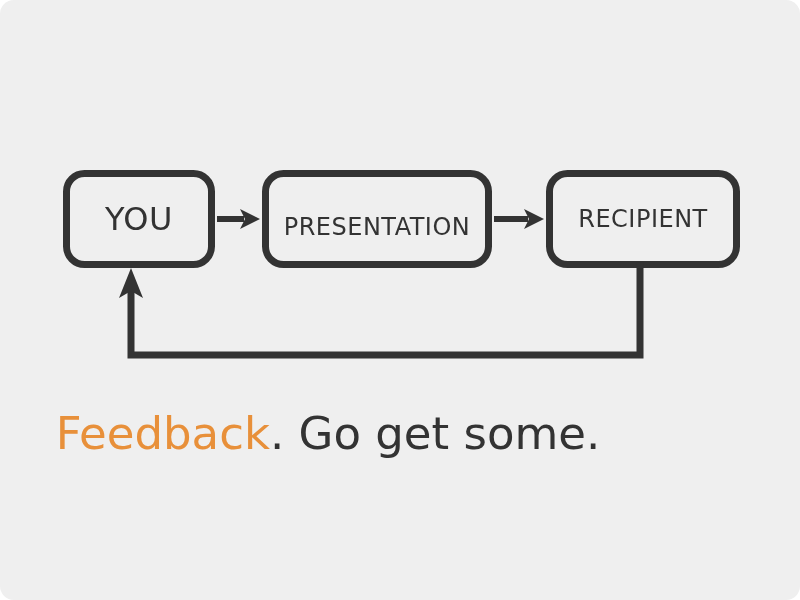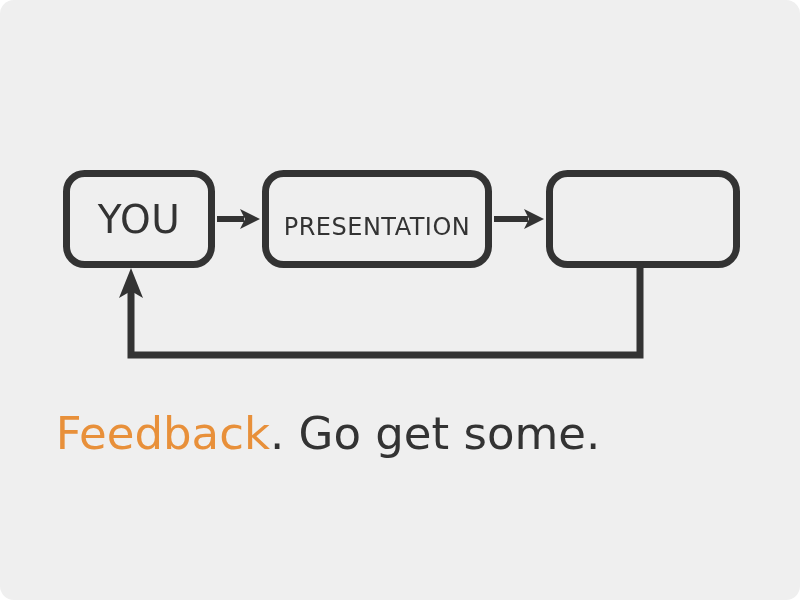--- a/index.html
+++ b/index.html
@@ -36,21 +36,21 @@
     color: #333333;
     font-family: "DejaVu Sans", sans-serif;
     white-space: nowrap;
     letter-spacing: 0.5px;
   }
   #label-you {
     left: 63px;
     top: 170px;
     width: 152px;
     height: 98px;
-    font-size: 39px;
+    font-size: 32px;
   }
   #label-presentation {
     left: 262px;
     top: 170px;
     width: 230px;
     height: 114px;
     font-size: 24px;
   }
   #label-recipient {
     left: 546px;
@@ -104,16 +104,17 @@
     <g>
       <path d="M 640 266 L 640 355 L 131 355 L 131 290" fill="none" stroke="#333333" stroke-width="7" stroke-linecap="square" stroke-linejoin="miter"></path>
       <polygon points="131,268 119,298 131,291 143,298" fill="#333333"></polygon>
     </g>
   </svg>
 
   <div class="node-label" id="label-you">YOU</div>
 
   <div class="node-label" id="label-presentation">PRESENTATION</div>
 
+  <div class="node-label" id="label-recipient">RECIPIENT</div>
 
   <div id="caption"><span id="caption-emphasis">Feedback</span><span id="caption-rest">. Go get some.</span></div>
 
 </div>
 
 </body></html>

